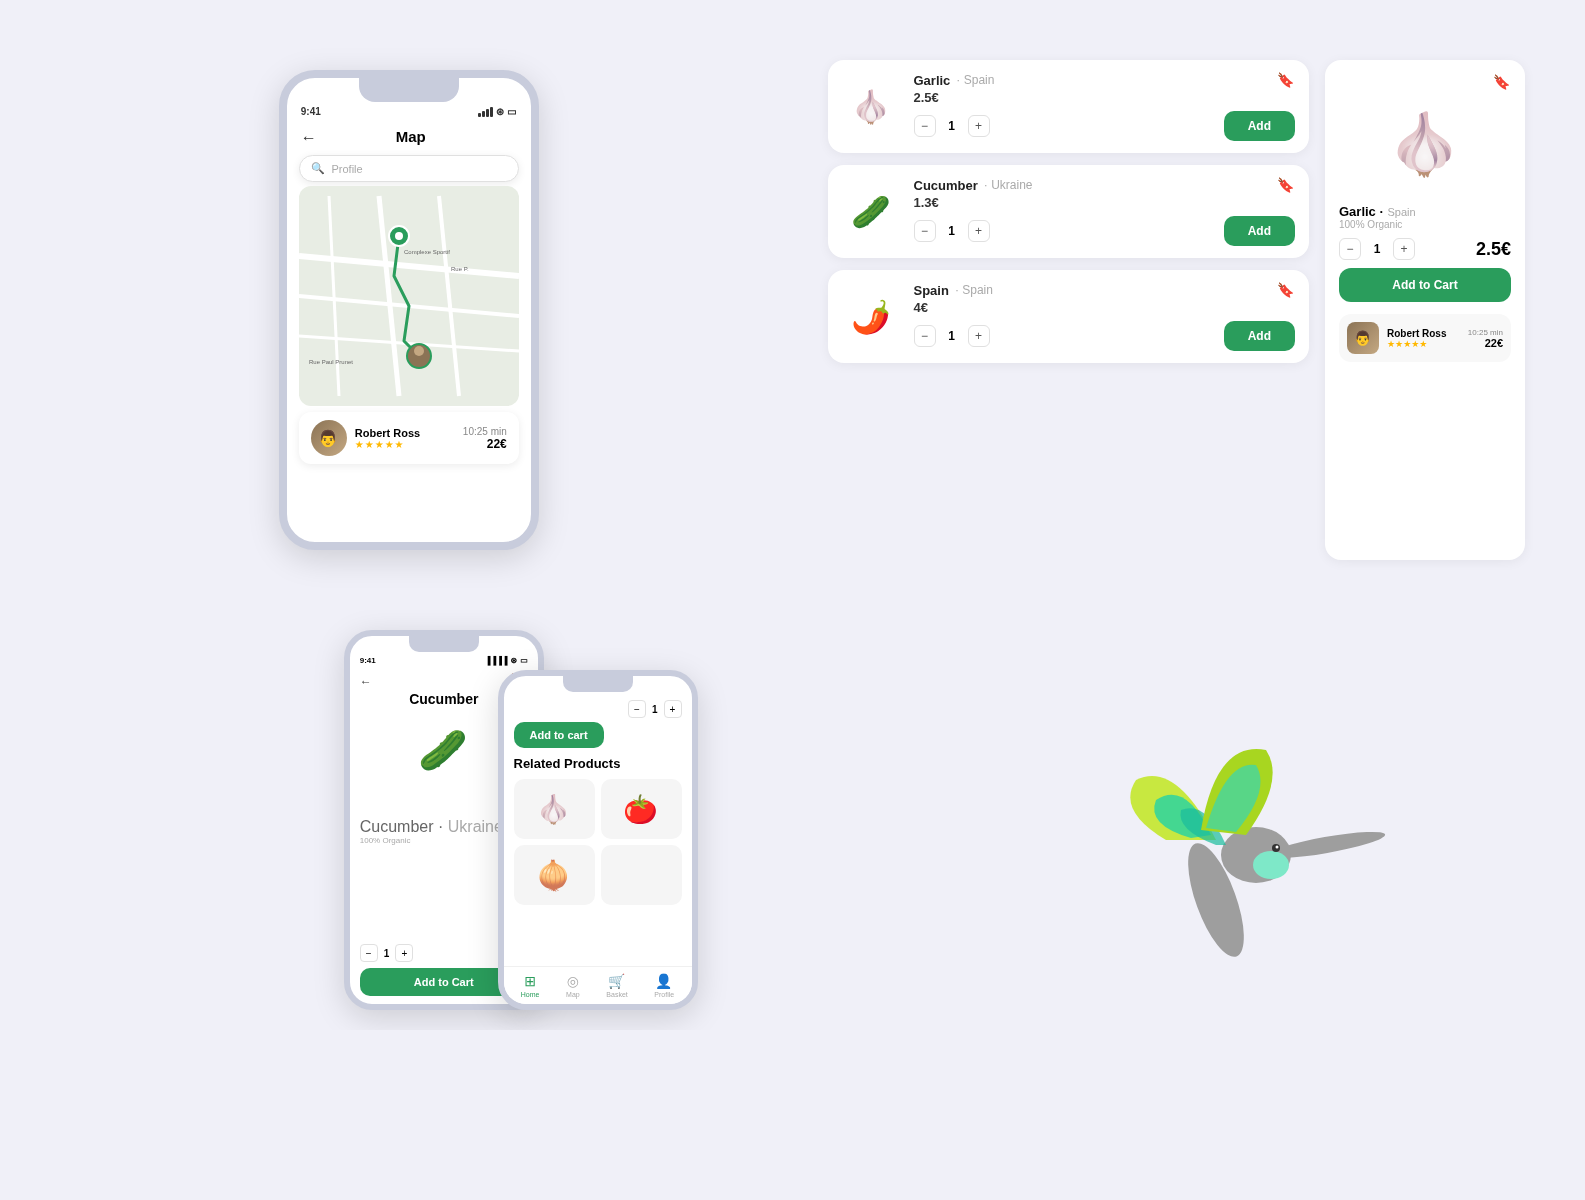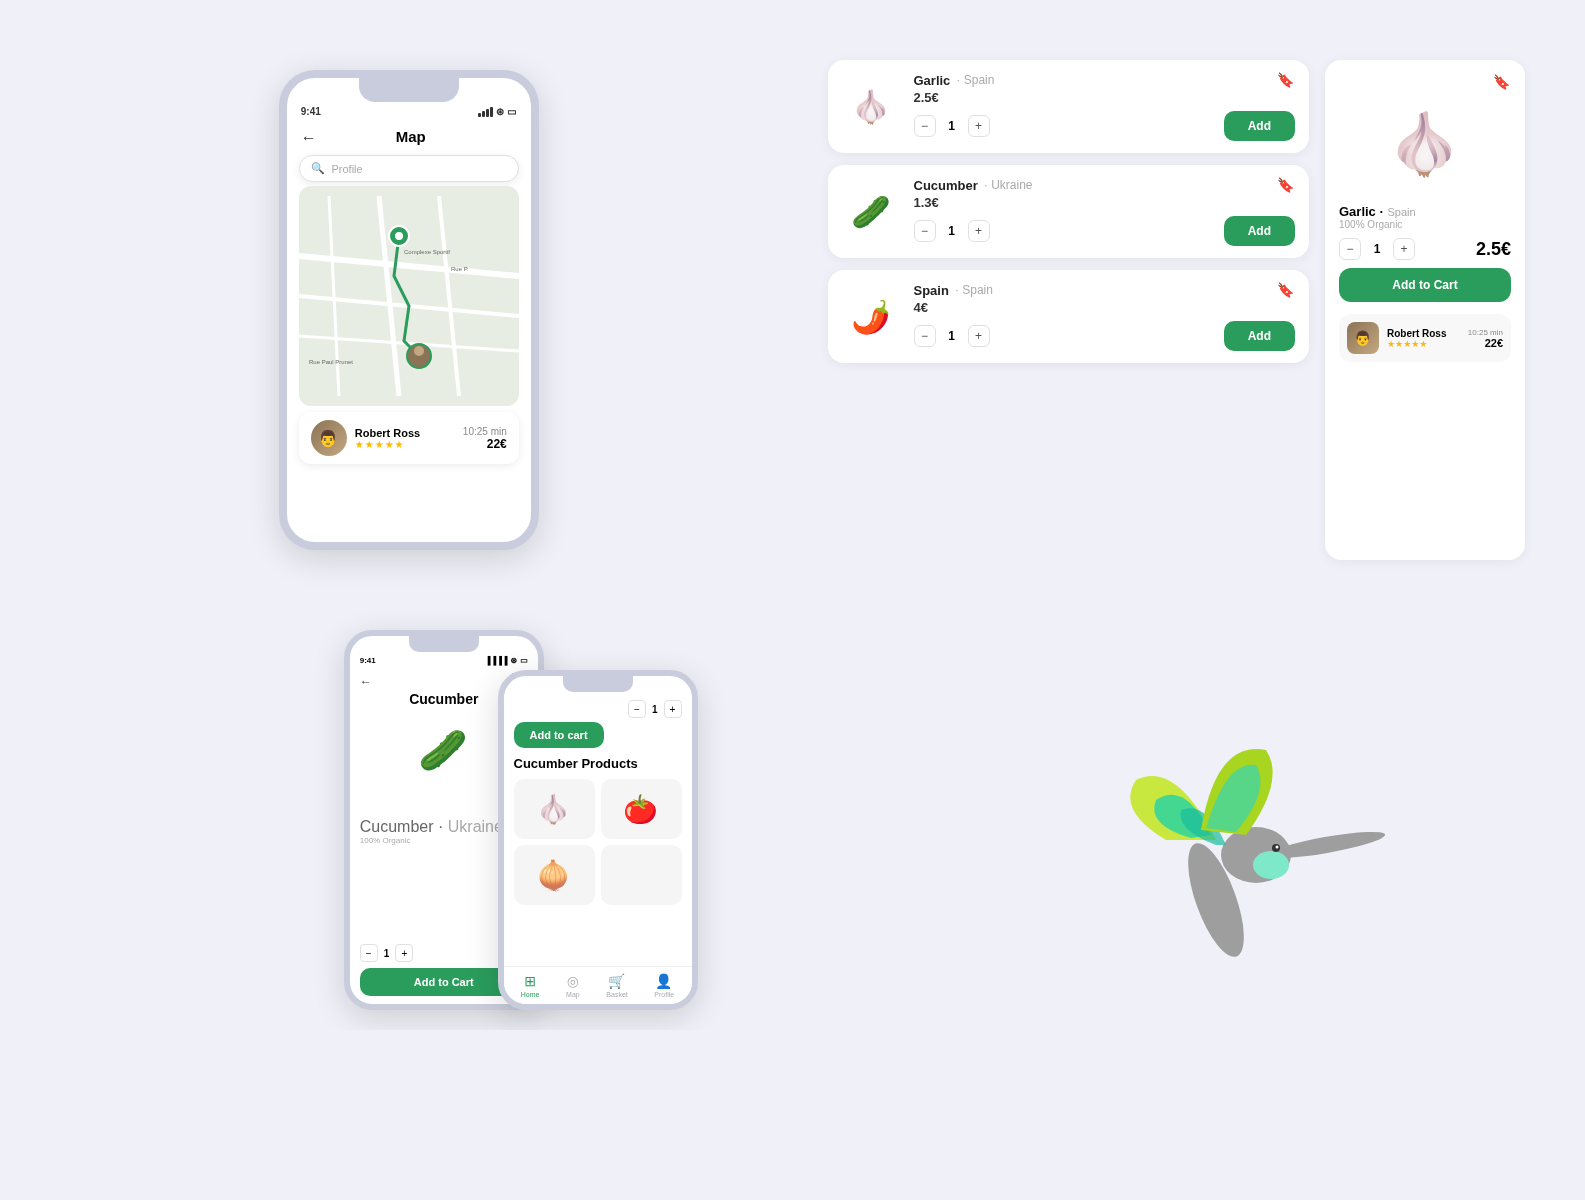--- a/index.html
+++ b/index.html
@@ -791,21 +791,21 @@
     <div class="phone-small-2">
       <div class="phone-small-notch"></div>
       <div style="padding-top:20px">
         <div class="ps2-content">
           <div class="ps2-qty-row">
             <button class="ps-qty-btn">−</button>
             <span class="ps-qty-val">1</span>
             <button class="ps-qty-btn">+</button>
           </div>
           <button class="ps2-add-cart">Add to cart</button>
-          <div class="ps2-related-title">Cucumber Products</div>
+          <div class="ps2-related-title">Related Products</div>
           <div class="ps2-related-grid">
             <div class="ps2-related-item">🧄</div>
             <div class="ps2-related-item">🍅</div>
             <div class="ps2-related-item">🧅</div>
             <div class="ps2-related-item"></div>
           </div>
         </div>
       </div>
 
       <div class="ps2-nav">

